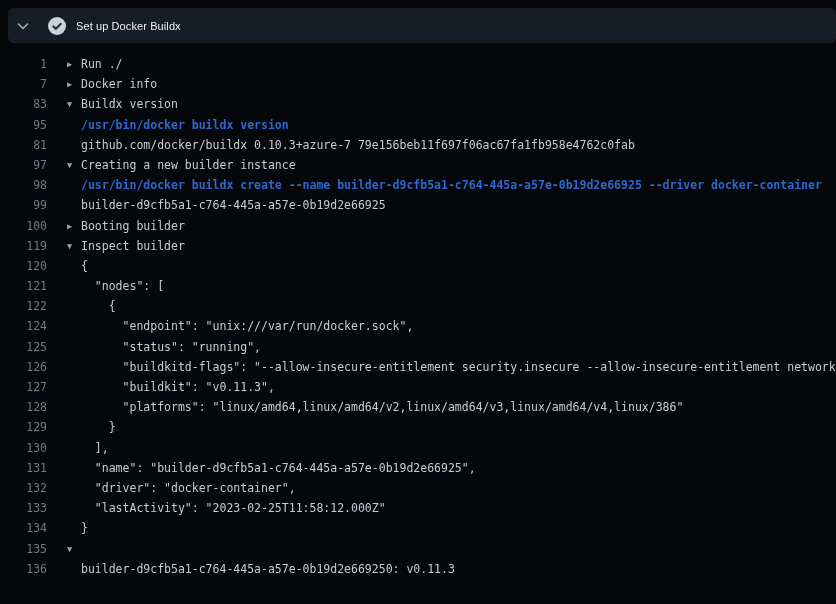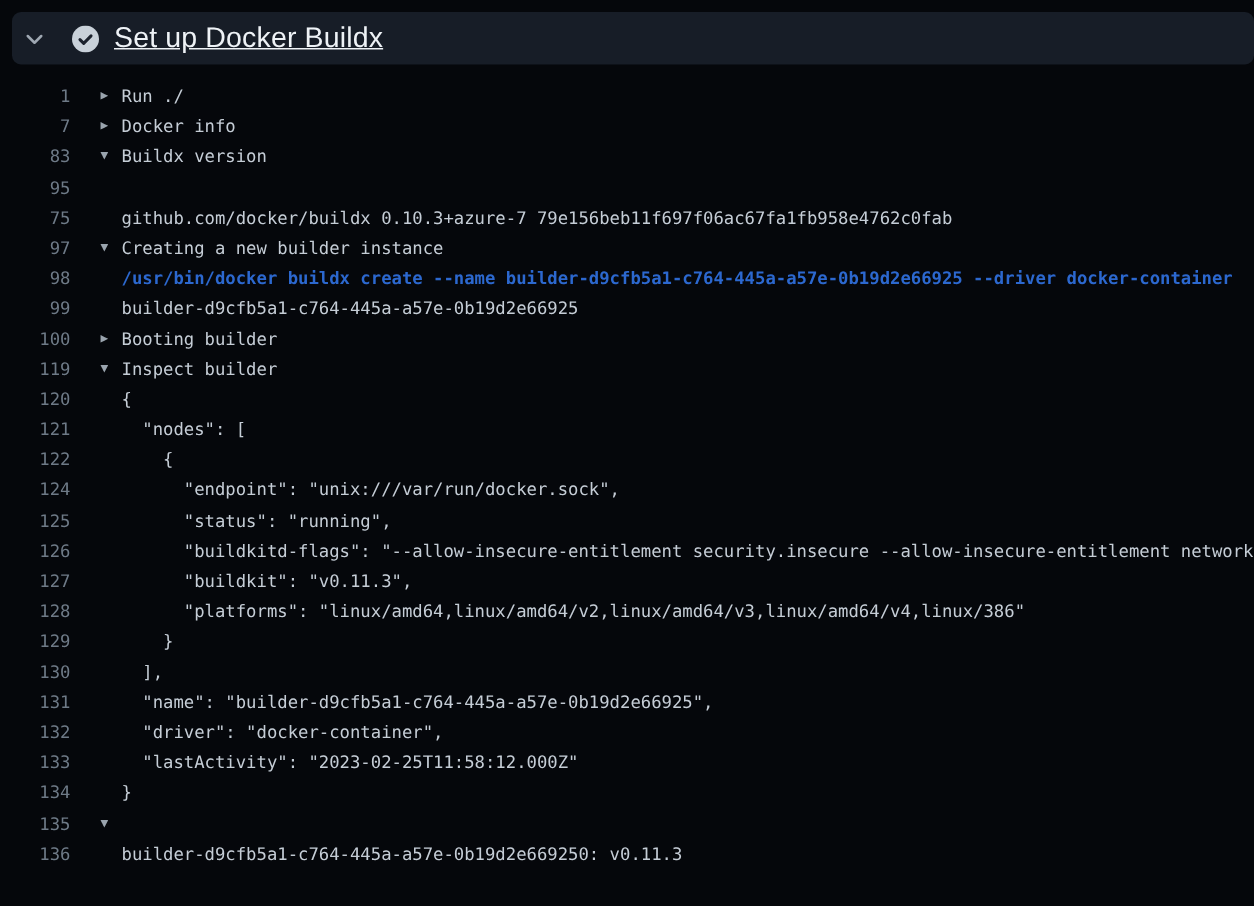--- a/index.html
+++ b/index.html
@@ -27,25 +27,24 @@
     border-radius:6px;
     display:flex;align-items:center;
     padding-left:7px;
     cursor:pointer;
   }
   .chev{width:16px;height:16px;flex:none;display:block;}
   .check{width:18px;height:18px;flex:none;margin-left:17px;display:block;}
   .step-title{
     margin-left:10px;
     color:var(--title);
-    font-size:19px;
+    font-size:11px;
     font-weight:500;
     letter-spacing:.1px;
     white-space:nowrap;
-    text-decoration:underline;
   }
   .log{
     position:absolute;left:0;top:43px;width:836px;height:561px;
     padding:11px 0 0 8px;
     overflow:hidden;
     font-family:"DejaVu Sans Mono","Liberation Mono",monospace;
     font-size:11.5px;
   }
   .row{
     display:flex;
@@ -82,22 +81,22 @@
       <circle cx="9" cy="9" r="9" fill="var(--check-circle)"></circle>
       <path d="M5.3 9.4 L7.8 11.9 L12.7 6.9" fill="none" stroke="var(--check-mark)" stroke-width="2" stroke-linecap="round" stroke-linejoin="round"></path>
     </svg>
     <span class="step-title">Set up Docker Buildx</span>
   </div>
 
   <div class="log">
       <div class="row group"><span class="ln">1</span><span class="arrow">▶</span><span class="txt">Run ./</span></div>
       <div class="row group"><span class="ln">7</span><span class="arrow">▶</span><span class="txt">Docker info</span></div>
       <div class="row group"><span class="ln">83</span><span class="arrow">▼</span><span class="txt">Buildx version</span></div>
-      <div class="row"><span class="ln">95</span><span class="spacer"></span></div>
-      <div class="row"><span class="ln">75</span><span class="spacer"></span><span class="txt output">github.com/docker/buildx 0.10.3+azure-7 79e156beb11f697f06ac67fa1fb958e4762c0fab</span></div>
+      <div class="row"><span class="ln">95</span><span class="spacer"></span><span class="txt command">/usr/bin/docker buildx version</span></div>
+      <div class="row"><span class="ln">81</span><span class="spacer"></span><span class="txt output">github.com/docker/buildx 0.10.3+azure-7 79e156beb11f697f06ac67fa1fb958e4762c0fab</span></div>
       <div class="row group"><span class="ln">97</span><span class="arrow">▼</span><span class="txt">Creating a new builder instance</span></div>
       <div class="row"><span class="ln">98</span><span class="spacer"></span><span class="txt command">/usr/bin/docker buildx create --name builder-d9cfb5a1-c764-445a-a57e-0b19d2e66925 --driver docker-container</span></div>
       <div class="row"><span class="ln">99</span><span class="spacer"></span><span class="txt output">builder-d9cfb5a1-c764-445a-a57e-0b19d2e66925</span></div>
       <div class="row group"><span class="ln">100</span><span class="arrow">▶</span><span class="txt">Booting builder</span></div>
       <div class="row group"><span class="ln">119</span><span class="arrow">▼</span><span class="txt">Inspect builder</span></div>
       <div class="row"><span class="ln">120</span><span class="spacer"></span><span class="txt output">{</span></div>
       <div class="row"><span class="ln">121</span><span class="spacer"></span><span class="txt output">  "nodes": [</span></div>
       <div class="row"><span class="ln">122</span><span class="spacer"></span><span class="txt output">    {</span></div>
       <div class="row"><span class="ln">124</span><span class="spacer"></span><span class="txt output">      "endpoint": "unix:///var/run/docker.sock",</span></div>
       <div class="row"><span class="ln">125</span><span class="spacer"></span><span class="txt output">      "status": "running",</span></div>

